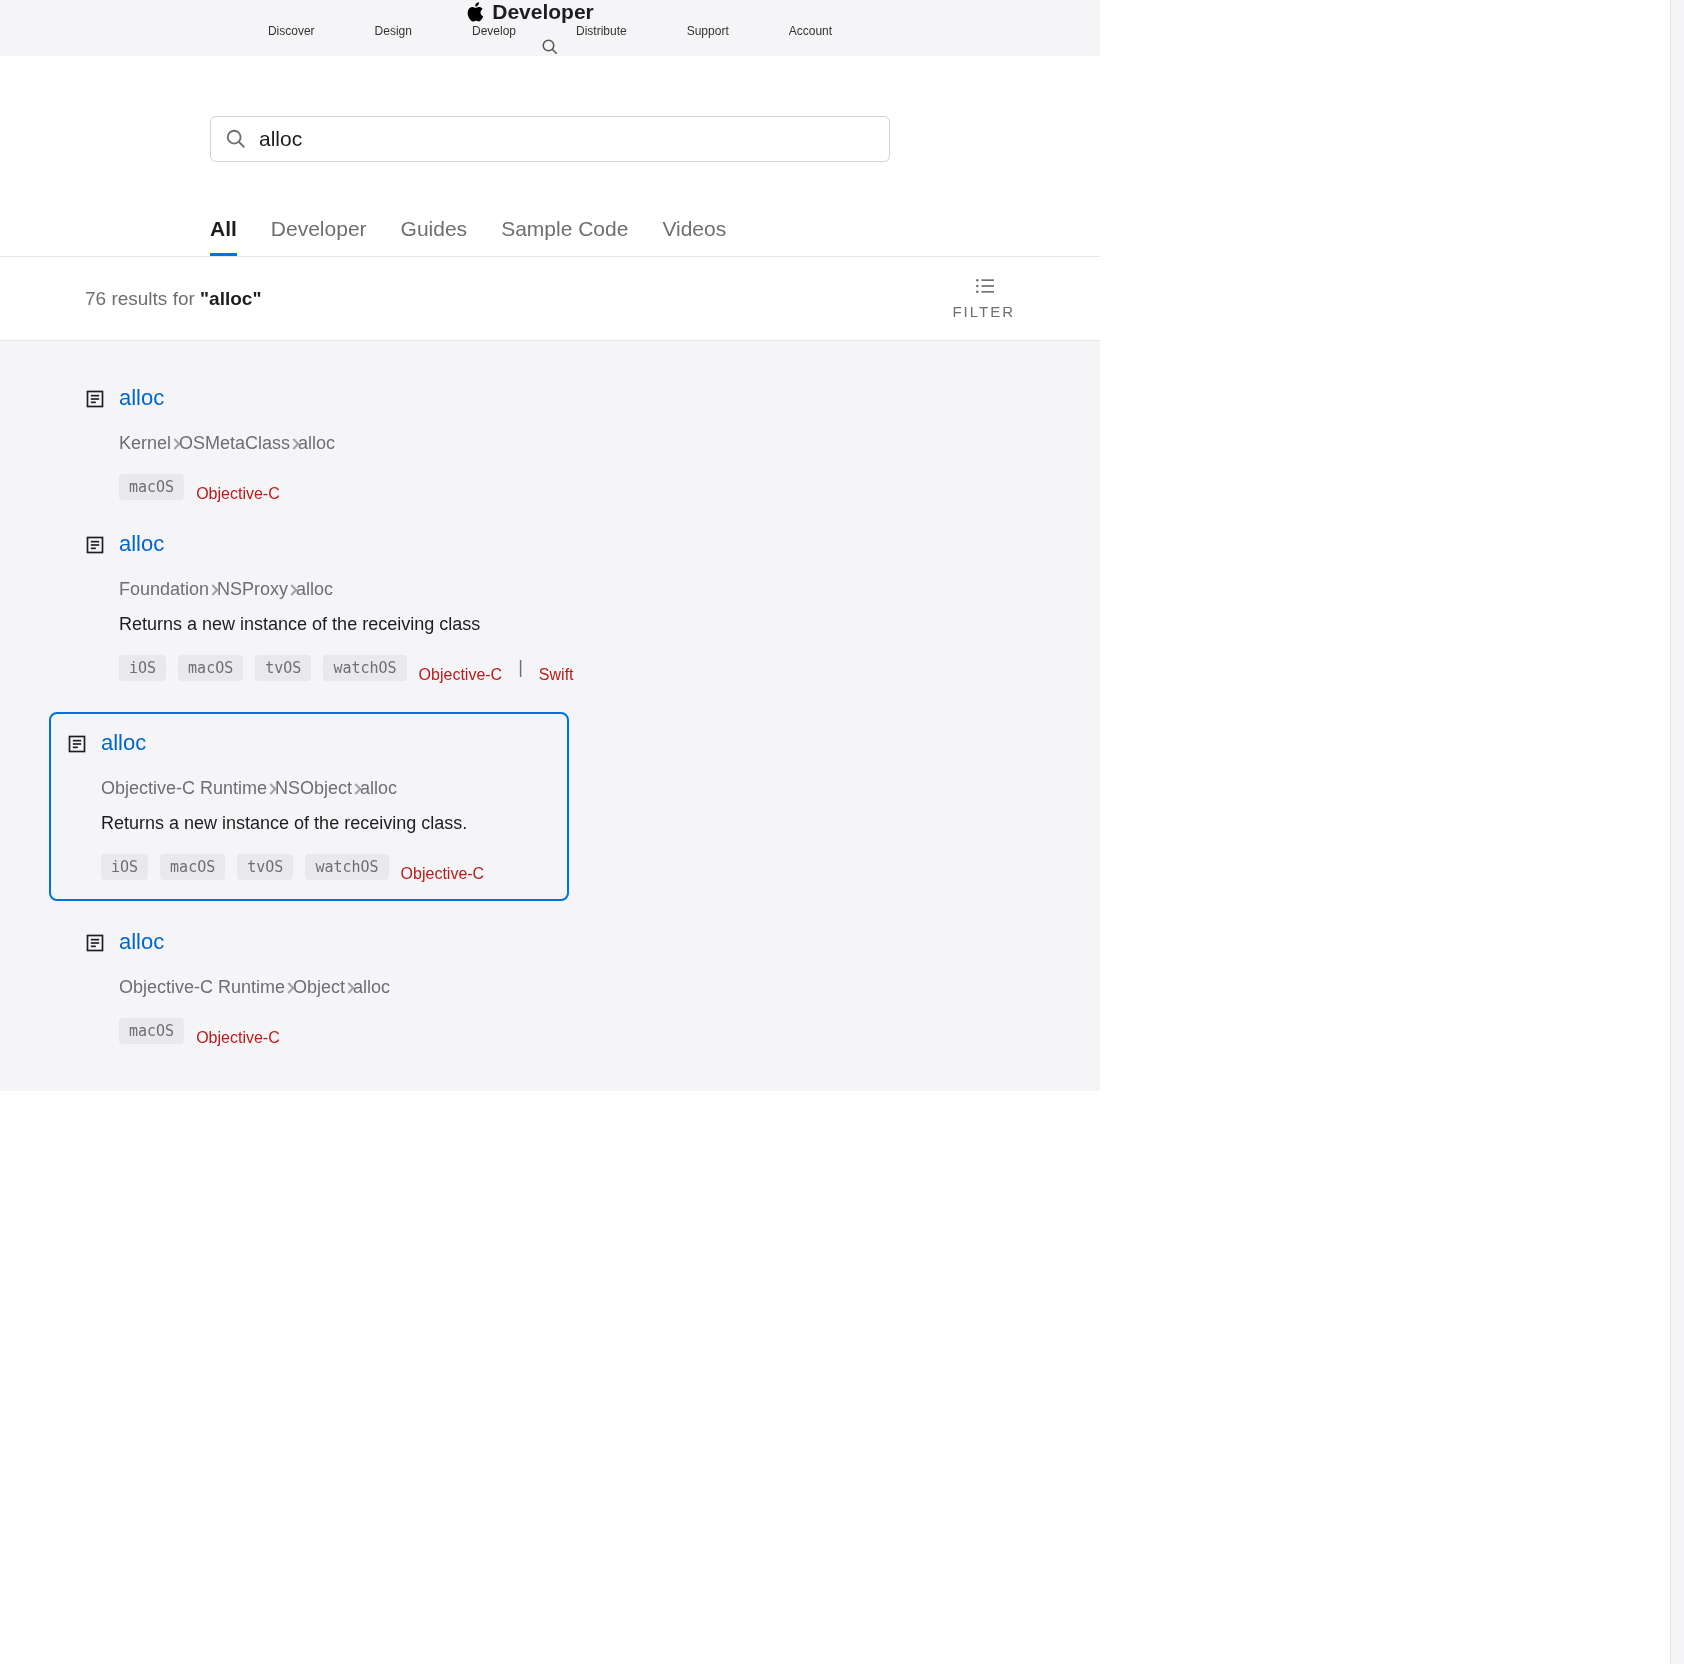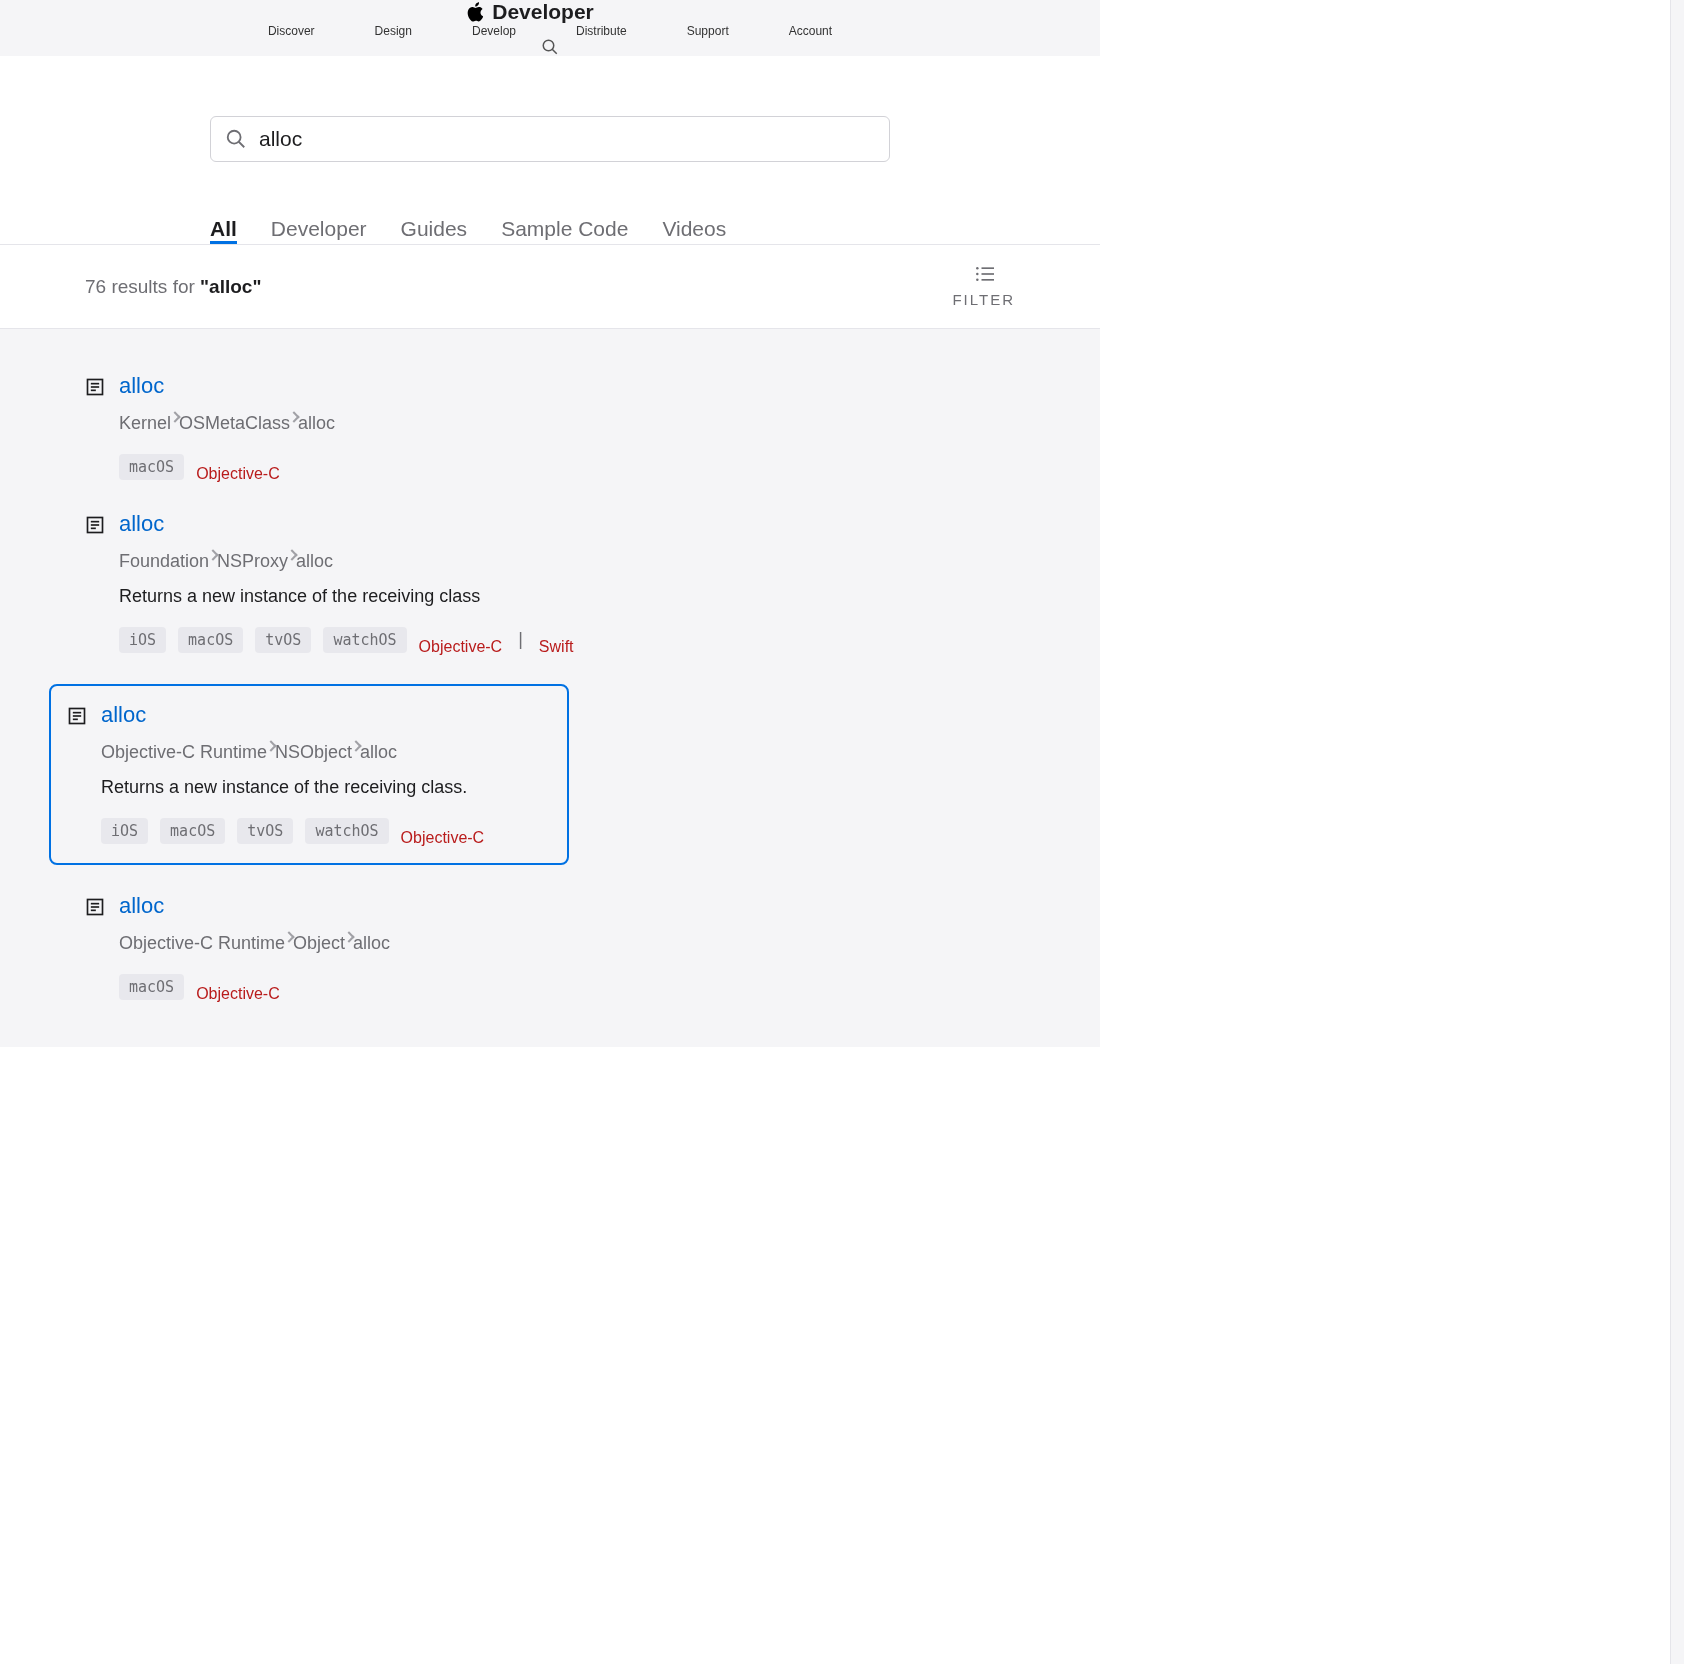--- a/index.html
+++ b/index.html
@@ -12,21 +12,21 @@
 .nav-links span { font-size: 12px; color: #333; cursor: pointer; }
 .search-icon-top { width: 20px; height: 20px; stroke: #555; stroke-width: 2; fill: none; }
 
 .hero { text-align: center; padding-top: 60px; padding-bottom: 0; }
 .hero h1 { font-size: 56px; font-weight: 600; letter-spacing: -1px; margin-bottom: 28px; }
 .searchbox { width: 680px; margin: 0 auto; border: 1px solid #d2d2d7; border-radius: 6px; display: flex; align-items: center; padding: 10px 14px; gap: 12px; }
 .searchbox svg { width: 22px; height: 22px; stroke: #6e6e73; stroke-width: 2; fill: none; }
 .searchbox input { border: none; outline: none; font-size: 21px; flex: 1; color: #1d1d1f; }
 
 .tabs { width: 680px; margin: 55px auto 0; display: flex; gap: 34px; }
-.tab { font-size: 21px; color: #6e6e73; cursor: pointer; }
+.tab { font-size: 21px; color: #6e6e73; cursor: pointer; padding-bottom: 12px; }
 .tab.active { color: #1d1d1f; font-weight: 600; border-bottom: 3px solid #0071e3; }
 
 .resultsbar { border-top: 1px solid #e5e5ea; border-bottom: 1px solid #e5e5ea; background: #fff; display: flex; align-items: center; justify-content: space-between; padding: 20px 85px; }
 .resultsbar .count { font-size: 19px; color: #6e6e73; }
 .resultsbar .count b { color: #1d1d1f; font-weight: 600; }
 .filter { display: flex; align-items: center; gap: 8px; color: #6e6e73; font-size: 15px; letter-spacing: 2px; font-weight: 500; cursor: pointer; flex-direction: column; }
 .filter svg { width: 20px; height: 18px; stroke: #6e6e73; stroke-width: 2; fill: none; }
 
 .results { background: #f5f5f7; padding: 30px 0 30px 0; }
 .result { display: flex; gap: 14px; padding: 14px 85px; align-items: flex-start; }
@@ -35,21 +35,21 @@
 .result.highlighted .iconwrap { margin-left: 0; }
 
 .iconwrap { width: 20px; height: 20px; margin-top: 4px; flex-shrink: 0; }
 .doc-icon { width: 20px; height: 20px; }
 .doc-icon rect { fill: none; stroke: #1d1d1f; stroke-width: 2; }
 .doc-icon line { stroke: #1d1d1f; stroke-width: 2; }
 
 .card { display: flex; gap: 14px; width: 520px; }
 .body { flex: 1; }
 .title { color: #0066cc; font-size: 22px; font-weight: 400; cursor: pointer; }
-.crumbs { margin-top: 14px; display: flex; align-items: flex-start; gap: 0; font-size: 18px; color: #6e6e73; flex-wrap: wrap; }
+.crumbs { margin-top: 22px; display: flex; align-items: center; gap: 0; font-size: 18px; color: #6e6e73; flex-wrap: wrap; }
 .chev { width: 8px; height: 8px; border-right: 2px solid #a1a1a6; border-top: 2px solid #a1a1a6; transform: rotate(45deg); display: inline-block; }
 .desc { margin-top: 14px; font-size: 18px; color: #1d1d1f; }
 .tags { margin-top: 16px; display: flex; align-items: center; gap: 12px; flex-wrap: wrap; }
 .pill { background: #e8e8ed; color: #6e6e73; font-size: 15px; padding: 4px 10px; border-radius: 4px; font-family: "SF Mono", Menlo, monospace; }
 .lang { font-size: 16px; color: #b91c1c; margin-top: 15px; }
 .divider { color: #6e6e73; font-size: 18px; margin: 0 4px; }
 
 .scrollbar { position: fixed; right: 0; top: 0; width: 14px; height: 100%; background: #f5f5f7; border-left: 1px solid #e5e5ea; }
 </style>
 </head>

